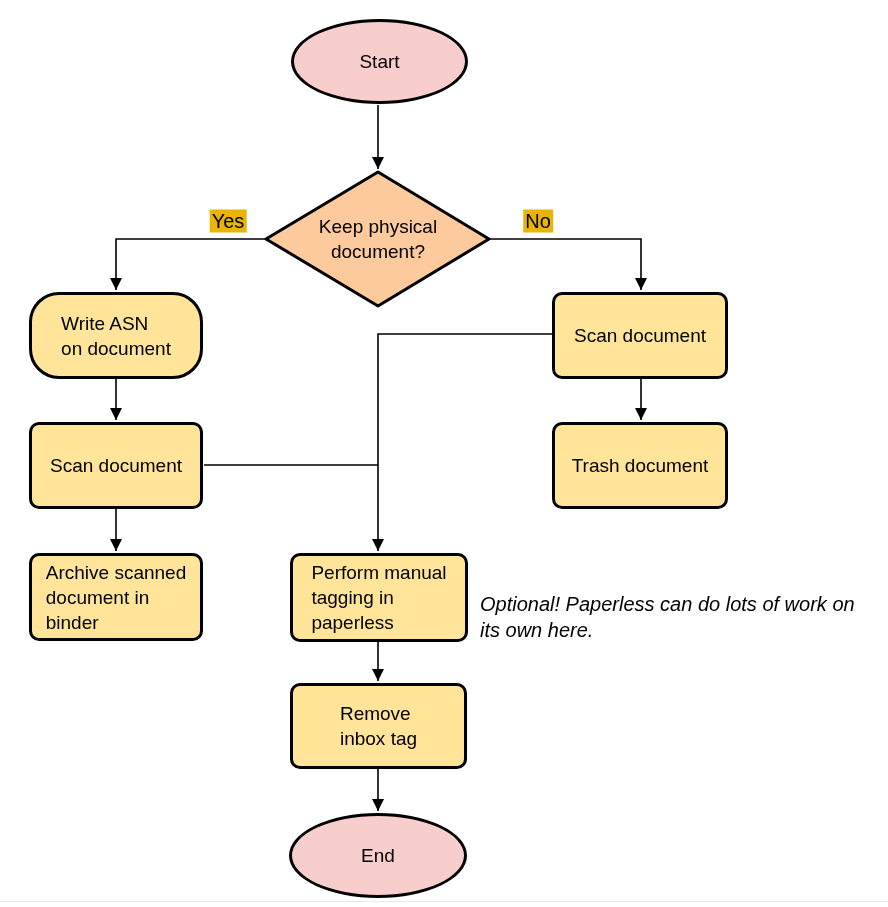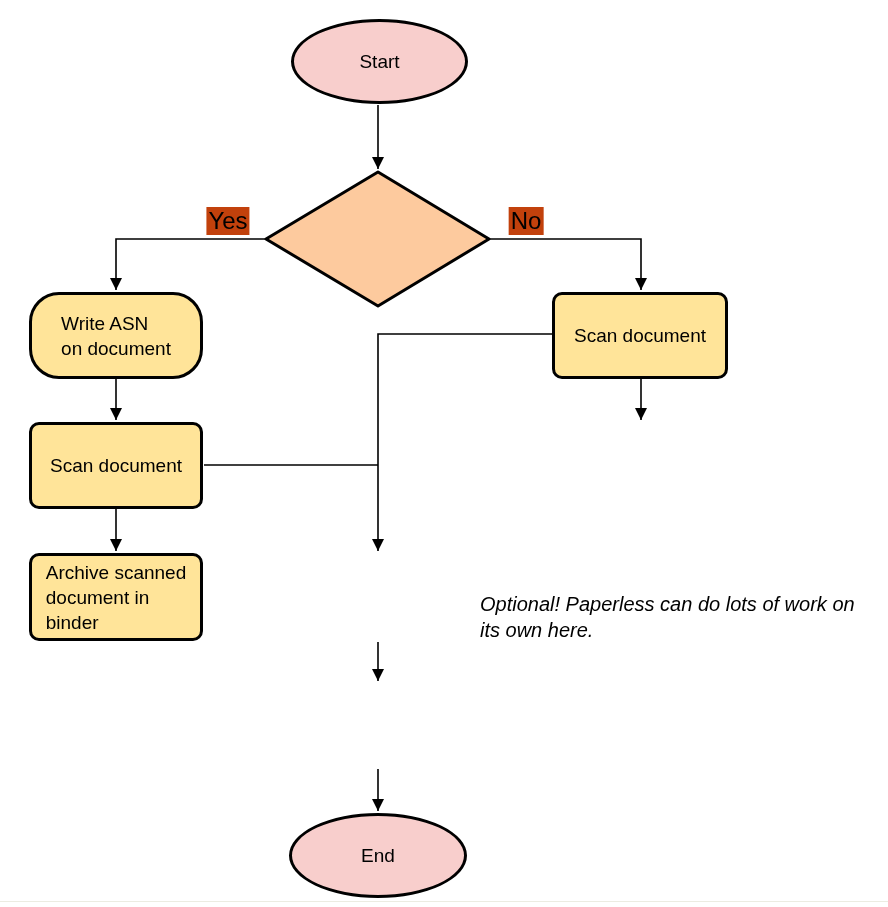--- a/index.html
+++ b/index.html
@@ -62,22 +62,22 @@
     align-items: center;
     justify-content: center;
     text-align: center;
     font-size: 19px;
     line-height: 25px;
     white-space: pre-line;
   }
   .edge-label {
     position: absolute;
     transform: translate(-50%, -50%);
-    font-size: 24px;
-    background: #c2410c;
+    font-size: 20px;
+    background: #eab308;
     padding: 0 2px;
   }
   .annotation {
     position: absolute;
     left: 480px; top: 591px;
     font-size: 20px;
     line-height: 26px;
     font-style: italic;
     white-space: pre-line;
   }
@@ -93,21 +93,21 @@
   .n-write-asn    { left: 29px;  top: 292px; width: 174px; height: 87px; border-radius: 30px; }
   .n-scan-left    { left: 29px;  top: 422px; width: 174px; height: 87px; }
   .n-archive      { left: 29px;  top: 553px; width: 174px; height: 88px; }
   .n-scan-right   { left: 552px; top: 292px; width: 176px; height: 87px; }
   .n-trash        { left: 552px; top: 422px; width: 176px; height: 87px; }
   .n-tagging      { left: 290px; top: 553px; width: 178px; height: 89px; }
   .n-remove-inbox { left: 290px; top: 683px; width: 177px; height: 86px; }
   .n-end          { left: 289px; top: 813px; width: 178px; height: 85px; }
   .n-decision-label { left: 283px; top: 189px; width: 190px; height: 100px; }
   .l-yes { left: 228px; top: 221px; }
-  .l-no  { left: 526px; top: 221px; }
+  .l-no  { left: 538px; top: 221px; }
 </style>
 </head>
 <body>
 
 <div class="canvas">
 
   <svg class="edges" width="888" height="907" viewBox="0 0 888 907">
     <defs>
       <marker id="arrow" markerUnits="userSpaceOnUse" markerWidth="16" markerHeight="16" refX="13" refY="7" orient="auto">
         <path d="M1,1 L13,7 L1,13 Z" fill="#000"></path>
@@ -125,42 +125,58 @@
     <polyline points="552,334 378,334 378,551" marker-end="url(#arrow)"></polyline>
     <line x1="204" y1="465" x2="378" y2="465"></line>
     <line x1="378" y1="642" x2="378" y2="681" marker-end="url(#arrow)"></line>
     <line x1="378" y1="769" x2="378" y2="811" marker-end="url(#arrow)"></line>
   </svg>
 
   <div class="node terminal n-start">
     <span>Start</span>
   </div>
 
+  <div class="decision-label n-decision-label">
+    <span>Keep physical
+document?</span>
+  </div>
 
   <div class="node process n-write-asn">
     <span>Write ASN
 on document</span>
   </div>
 
   <div class="node process n-scan-left">
     <span>Scan document</span>
   </div>
 
   <div class="node process n-archive">
     <span>Archive scanned
 document in
 binder</span>
   </div>
 
   <div class="node process n-scan-right">
     <span>Scan document</span>
   </div>
 
+  <div class="node process n-trash">
+    <span>Trash document</span>
+  </div>
 
+  <div class="node process n-tagging">
+    <span>Perform manual
+tagging in
+paperless</span>
+  </div>
 
+  <div class="node process n-remove-inbox">
+    <span>Remove
+inbox tag</span>
+  </div>
 
   <div class="node terminal n-end">
     <span>End</span>
   </div>
 
   <div class="edge-label l-yes">Yes</div>
   <div class="edge-label l-no">No</div>
 
   <div class="annotation">Optional! Paperless can do lots of work on
 its own here.</div>

